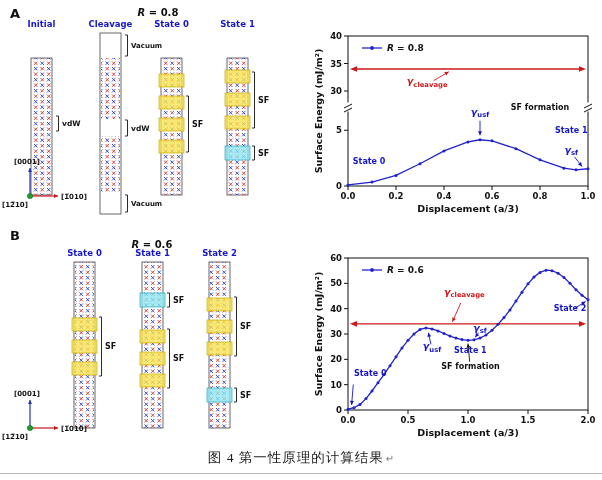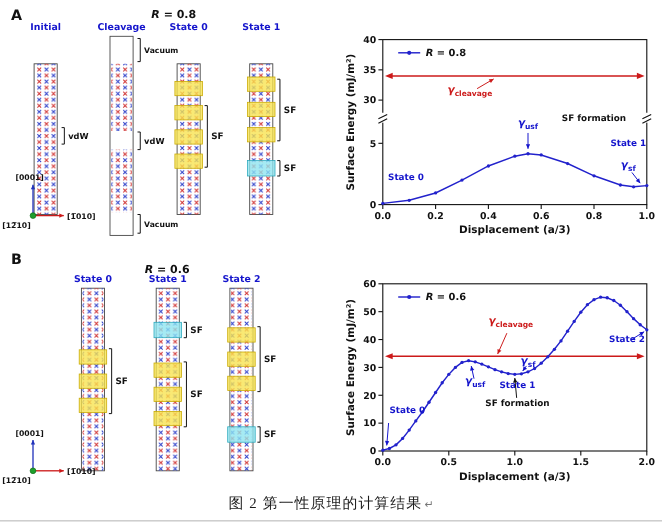--- a/index.html
+++ b/index.html
@@ -281,16 +281,16 @@
         <text x="470.4" y="353" font-size="8" font-family="&quot;DejaVu Sans&quot;, sans-serif" fill="#1515cc" text-anchor="middle" font-weight="bold">State 1</text>
         <text x="470.4" y="369.4666666666667" font-size="8" font-family="&quot;DejaVu Sans&quot;, sans-serif" fill="#111111" text-anchor="middle" font-weight="bold">SF formation</text>
         <line x1="469.68" y1="361.7146666666667" x2="468" y2="343.62666666666667" stroke="#111111" stroke-width="0.9"></line>
         <polygon points="468,343.62666666666667 470.3236915581788,347.4802958058611 466.4257784312947,347.8423310808039" fill="#111111"></polygon>
         <text x="570" y="311.2" font-size="8" font-family="&quot;DejaVu Sans&quot;, sans-serif" fill="#1515cc" text-anchor="middle" font-weight="bold">State 2</text>
         <line x1="574.6800000000001" y1="308.312" x2="585.6" y2="301.5733333333333" stroke="#1515cc" stroke-width="0.9"></line>
         <polygon points="585.6,301.5733333333333 583.1796078988546,305.36697302058786 581.1238000903471,302.03553931428087" fill="#1515cc"></polygon>
       </g>
     </svg>
   <div class="caption">
-    <span>图 2 第一性原理的计算结果</span><span class="ret">↵</span>
+    <span>图 4 第一性原理的计算结果</span><span class="ret">↵</span>
   </div>
   <div class="bottom-rule"></div>
 </div>
 
 </body></html>

